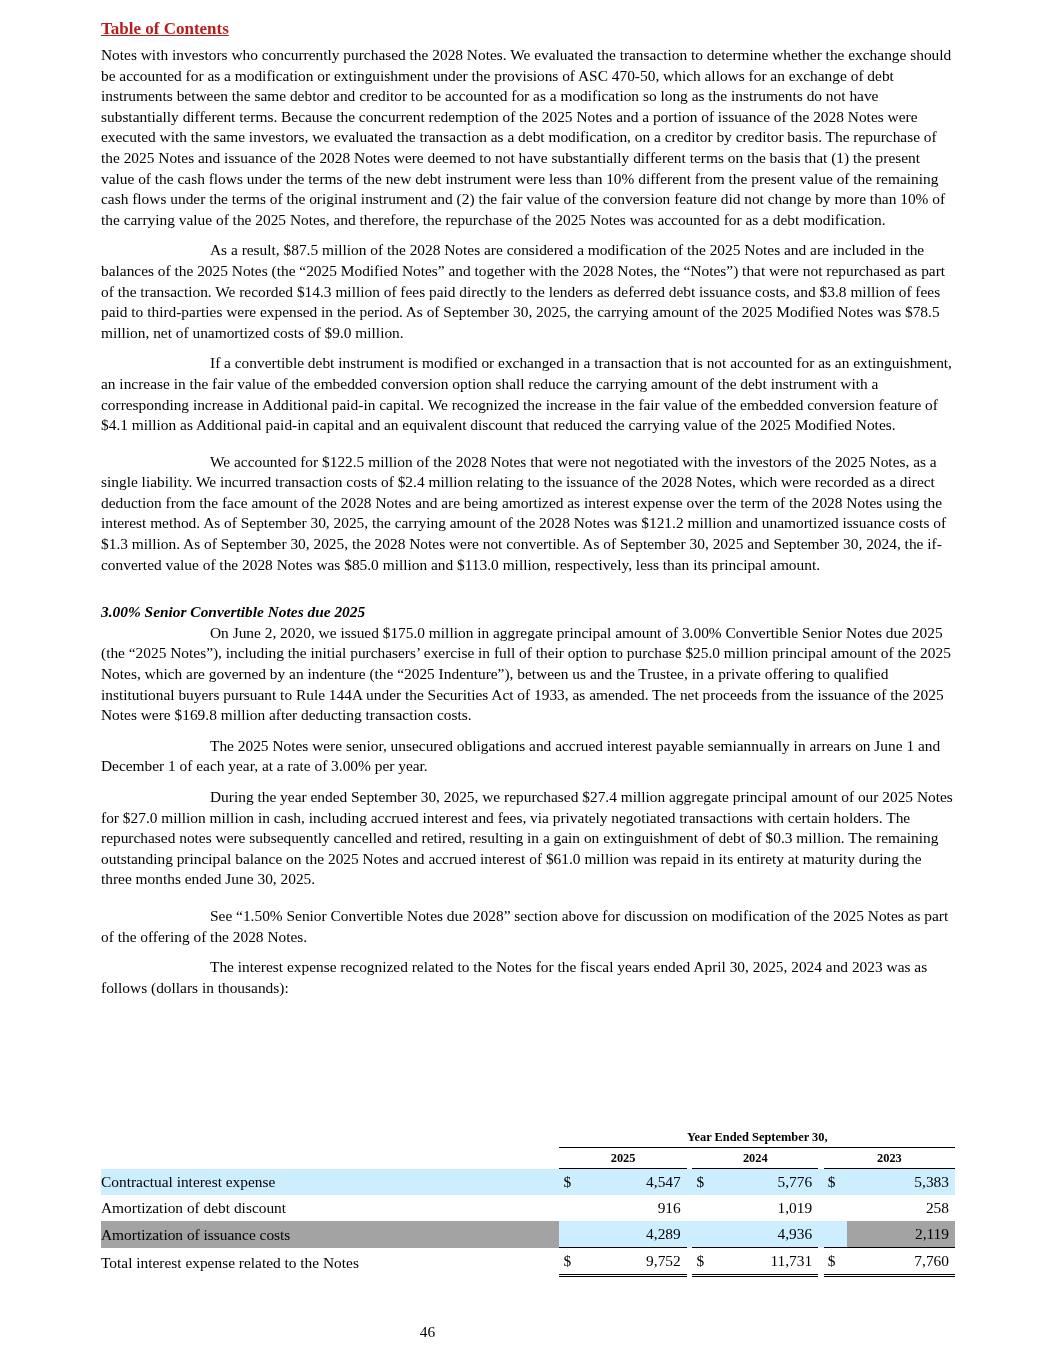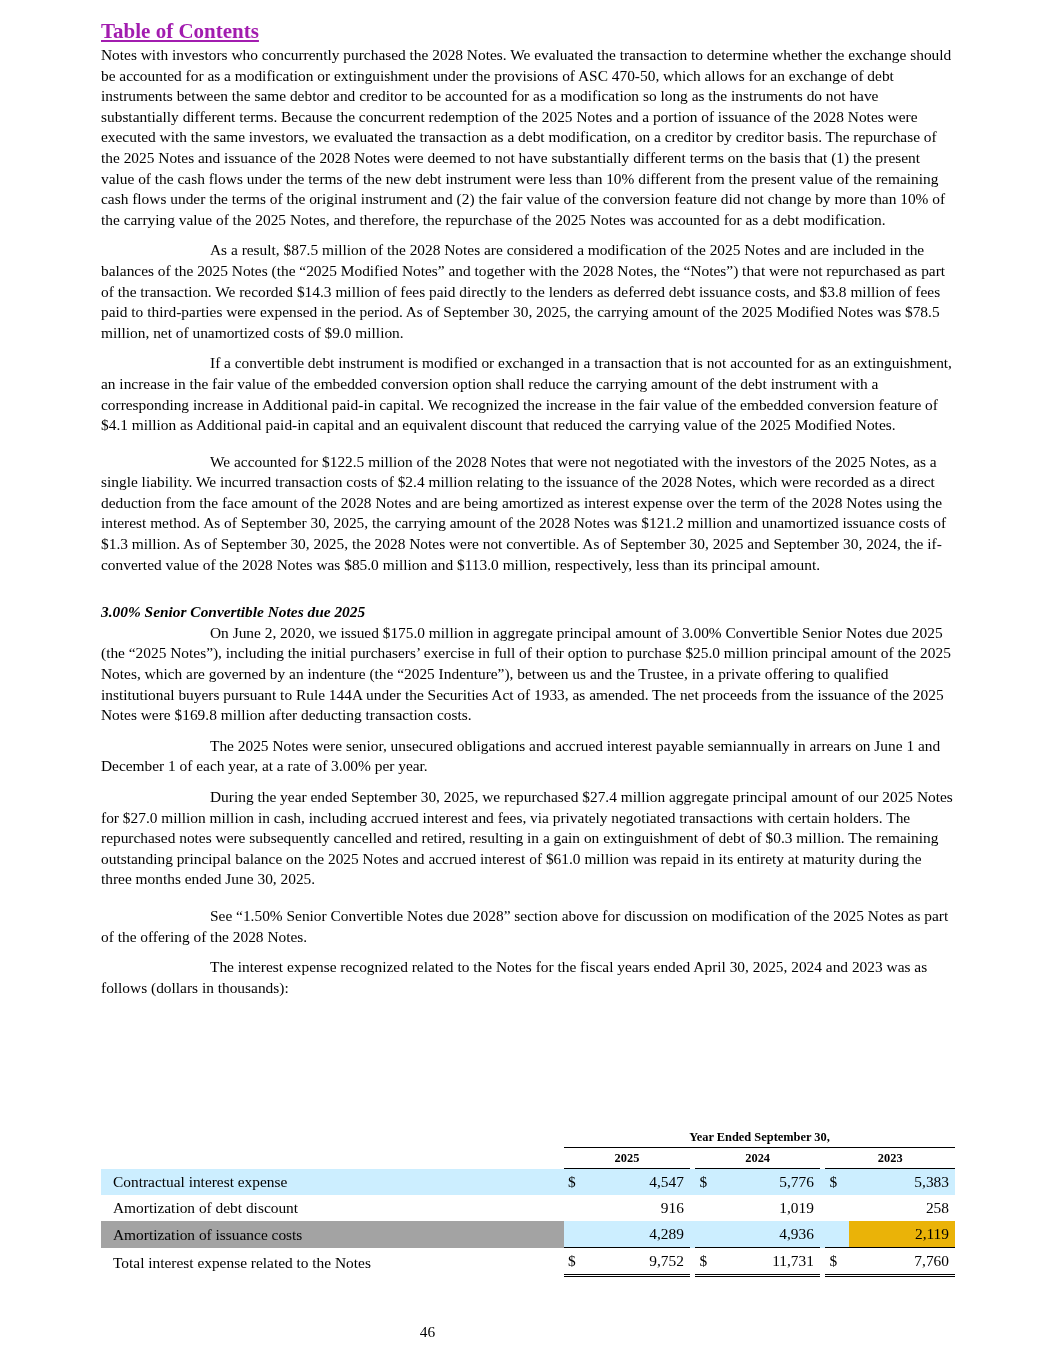--- a/index.html
+++ b/index.html
@@ -2,35 +2,35 @@
 <html><head>
 <meta charset="utf-8">
 <style>
   html, body { margin: 0; padding: 0; background: #ffffff; }
   body {
     width: 1055px; height: 1365px; position: relative; overflow: hidden;
     font-family: "Liberation Serif", serif; color: #000; font-size: 15.4px;
   }
   .toc {
     position: absolute; left: 101px; top: 19px;
-    font-weight: bold; color: #a21caf; text-decoration: underline; font-size: 21px;
+    font-weight: bold; color: #b91c1c; text-decoration: underline; font-size: 17px;
   }
   .content { position: absolute; left: 101px; top: 45px; width: 854px; }
   p { margin: 0; line-height: 20.6px; text-align: left; }
   .indent { text-indent: 109px; }
   .gap-s { margin-top: 10px; }
   .gap-m { margin-top: 16px; }
   .heading {
     font-weight: bold; font-style: italic; margin-top: 27px; line-height: 20.6px;
   }
   .table-wrap { position: absolute; left: 101px; top: 1127px; width: 854px; }
   table { border-collapse: separate; border-spacing: 0; width: 854px; font-size: 15.4px; }
   td, th { padding: 0; height: 26px; line-height: 26px; }
   th { font-weight: bold; font-size: 12.4px; height: 20px; line-height: 20px; }
-  .label-col { width: 482px; padding-left: 12px; }
+  .label-col { width: 482px; padding-left: 0; }
   .dollar { width: 20px; text-align: left; padding-left: 4px; }
   .num { text-align: right; padding-right: 6px; }
   .c1 { width: 102px; } .c2 { width: 100px; } .c3 { width: 106px; }
   .sp { width: 6px; }
   .shaded td { background: #cceeff; }
   .hdr-span { border-bottom: 1px solid #000; text-align: center; }
   .yr { border-bottom: 1px solid #000; }
   .bt { border-bottom: 1px solid #000; }
   .dbl { border-bottom: 3px double #000; }
   .page-num { position: absolute; left: 0; width: 855px; top: 1323px; text-align: center; font-size: 15.4px; }
@@ -92,21 +92,21 @@
     </tr>
     <tr class="shaded">
       <td class="label-col" style="background: #a3a3a3;">Amortization of issuance costs</td>
       <td class="dollar bt" style="background: rgb(204, 238, 255);"></td>
       <td class="num c1 bt" style="background: rgb(204, 238, 255);">4,289</td>
       <td class="sp" style="background: rgb(204, 238, 255);"></td>
       <td class="dollar bt" style="background: rgb(204, 238, 255);"></td>
       <td class="num c2 bt" style="background: rgb(204, 238, 255);">4,936</td>
       <td class="sp" style="background: rgb(204, 238, 255);"></td>
       <td class="dollar bt" style="background: rgb(204, 238, 255);"></td>
-      <td class="num c3 bt" style="background: #eab308;">2,119</td>
+      <td class="num c3 bt" style="background: #a3a3a3;">2,119</td>
     </tr>
     <tr>
       <td class="label-col">Total interest expense related to the Notes</td>
       <td class="dollar dbl">$</td>
       <td class="num c1 dbl">9,752</td>
       <td class="sp"></td>
       <td class="dollar dbl">$</td>
       <td class="num c2 dbl">11,731</td>
       <td class="sp"></td>
       <td class="dollar dbl">$</td>

